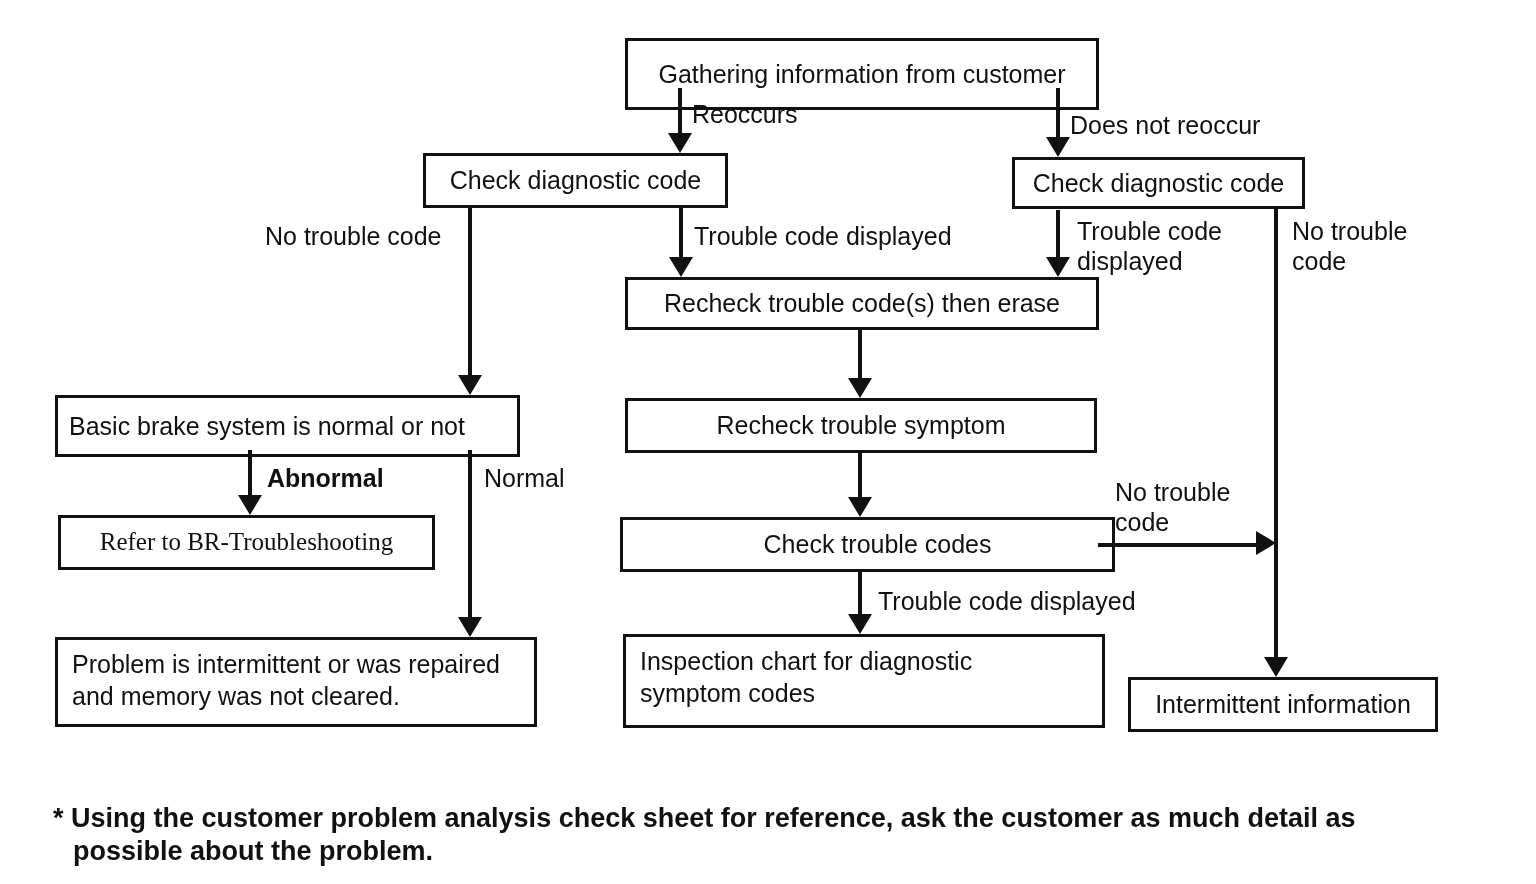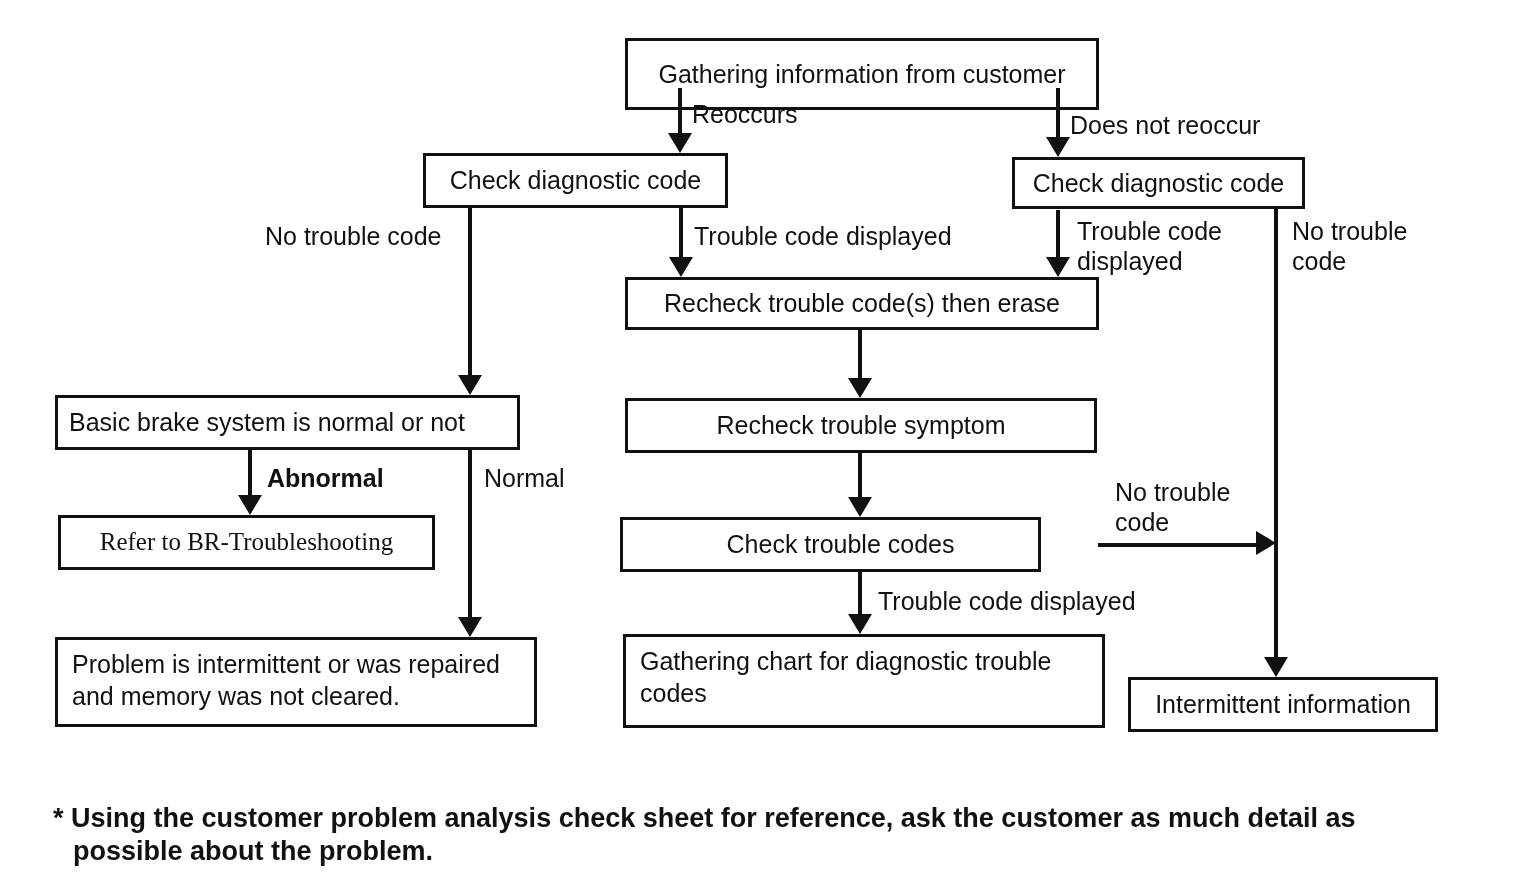--- a/index.html
+++ b/index.html
@@ -75,25 +75,25 @@
   <div class="box" style="left:625px; top:38px; width:474px; height:72px;">Gathering information from customer</div>
 
   <div class="box" style="left:423px; top:153px; width:305px; height:55px;">Check diagnostic code</div>
 
   <div class="box" style="left:1012px; top:157px; width:293px; height:52px;">Check diagnostic code</div>
 
   <div class="box" style="left:625px; top:277px; width:474px; height:53px;">Recheck trouble code(s) then erase</div>
 
   <div class="box" style="left:625px; top:398px; width:472px; height:55px;">Recheck trouble symptom</div>
 
-  <div class="box" style="left:620px; top:517px; width:421px; height:55px;padding-left:20px;">Check trouble codes</div>
+  <div class="box" style="left:620px; top:517px; width:495px; height:55px;padding-left:20px;">Check trouble codes</div>
 
-  <div class="box tl" style="left:623px; top:634px; width:482px; height:94px;">Gathering chart for diagnostic trouble codes</div>
+  <div class="box tl" style="left:623px; top:634px; width:482px; height:94px;">Inspection chart for diagnostic symptom codes</div>
 
-  <div class="box ll" style="left:55px; top:395px; width:465px; height:55px;">Basic brake system is normal or not</div>
+  <div class="box ll" style="left:55px; top:395px; width:465px; height:62px;">Basic brake system is normal or not</div>
 
   <div class="box" style="left:58px; top:515px; width:377px; height:55px;font-family:Liberation Serif, serif;">Refer to BR-Troubleshooting</div>
 
   <div class="box tl" style="left:55px; top:637px; width:482px; height:90px;">Problem is intermittent or was repaired and memory was not cleared.</div>
 
   <div class="box" style="left:1128px; top:677px; width:310px; height:55px;">Intermittent information</div>
 
   <div class="vline" style="left:678px; top:88px; height:46px;"></div>
   <div class="ah-down" style="left:668px; top:133px;"></div>
   <div class="elabel" style="left:692px; top:99px;">Reoccurs</div>

